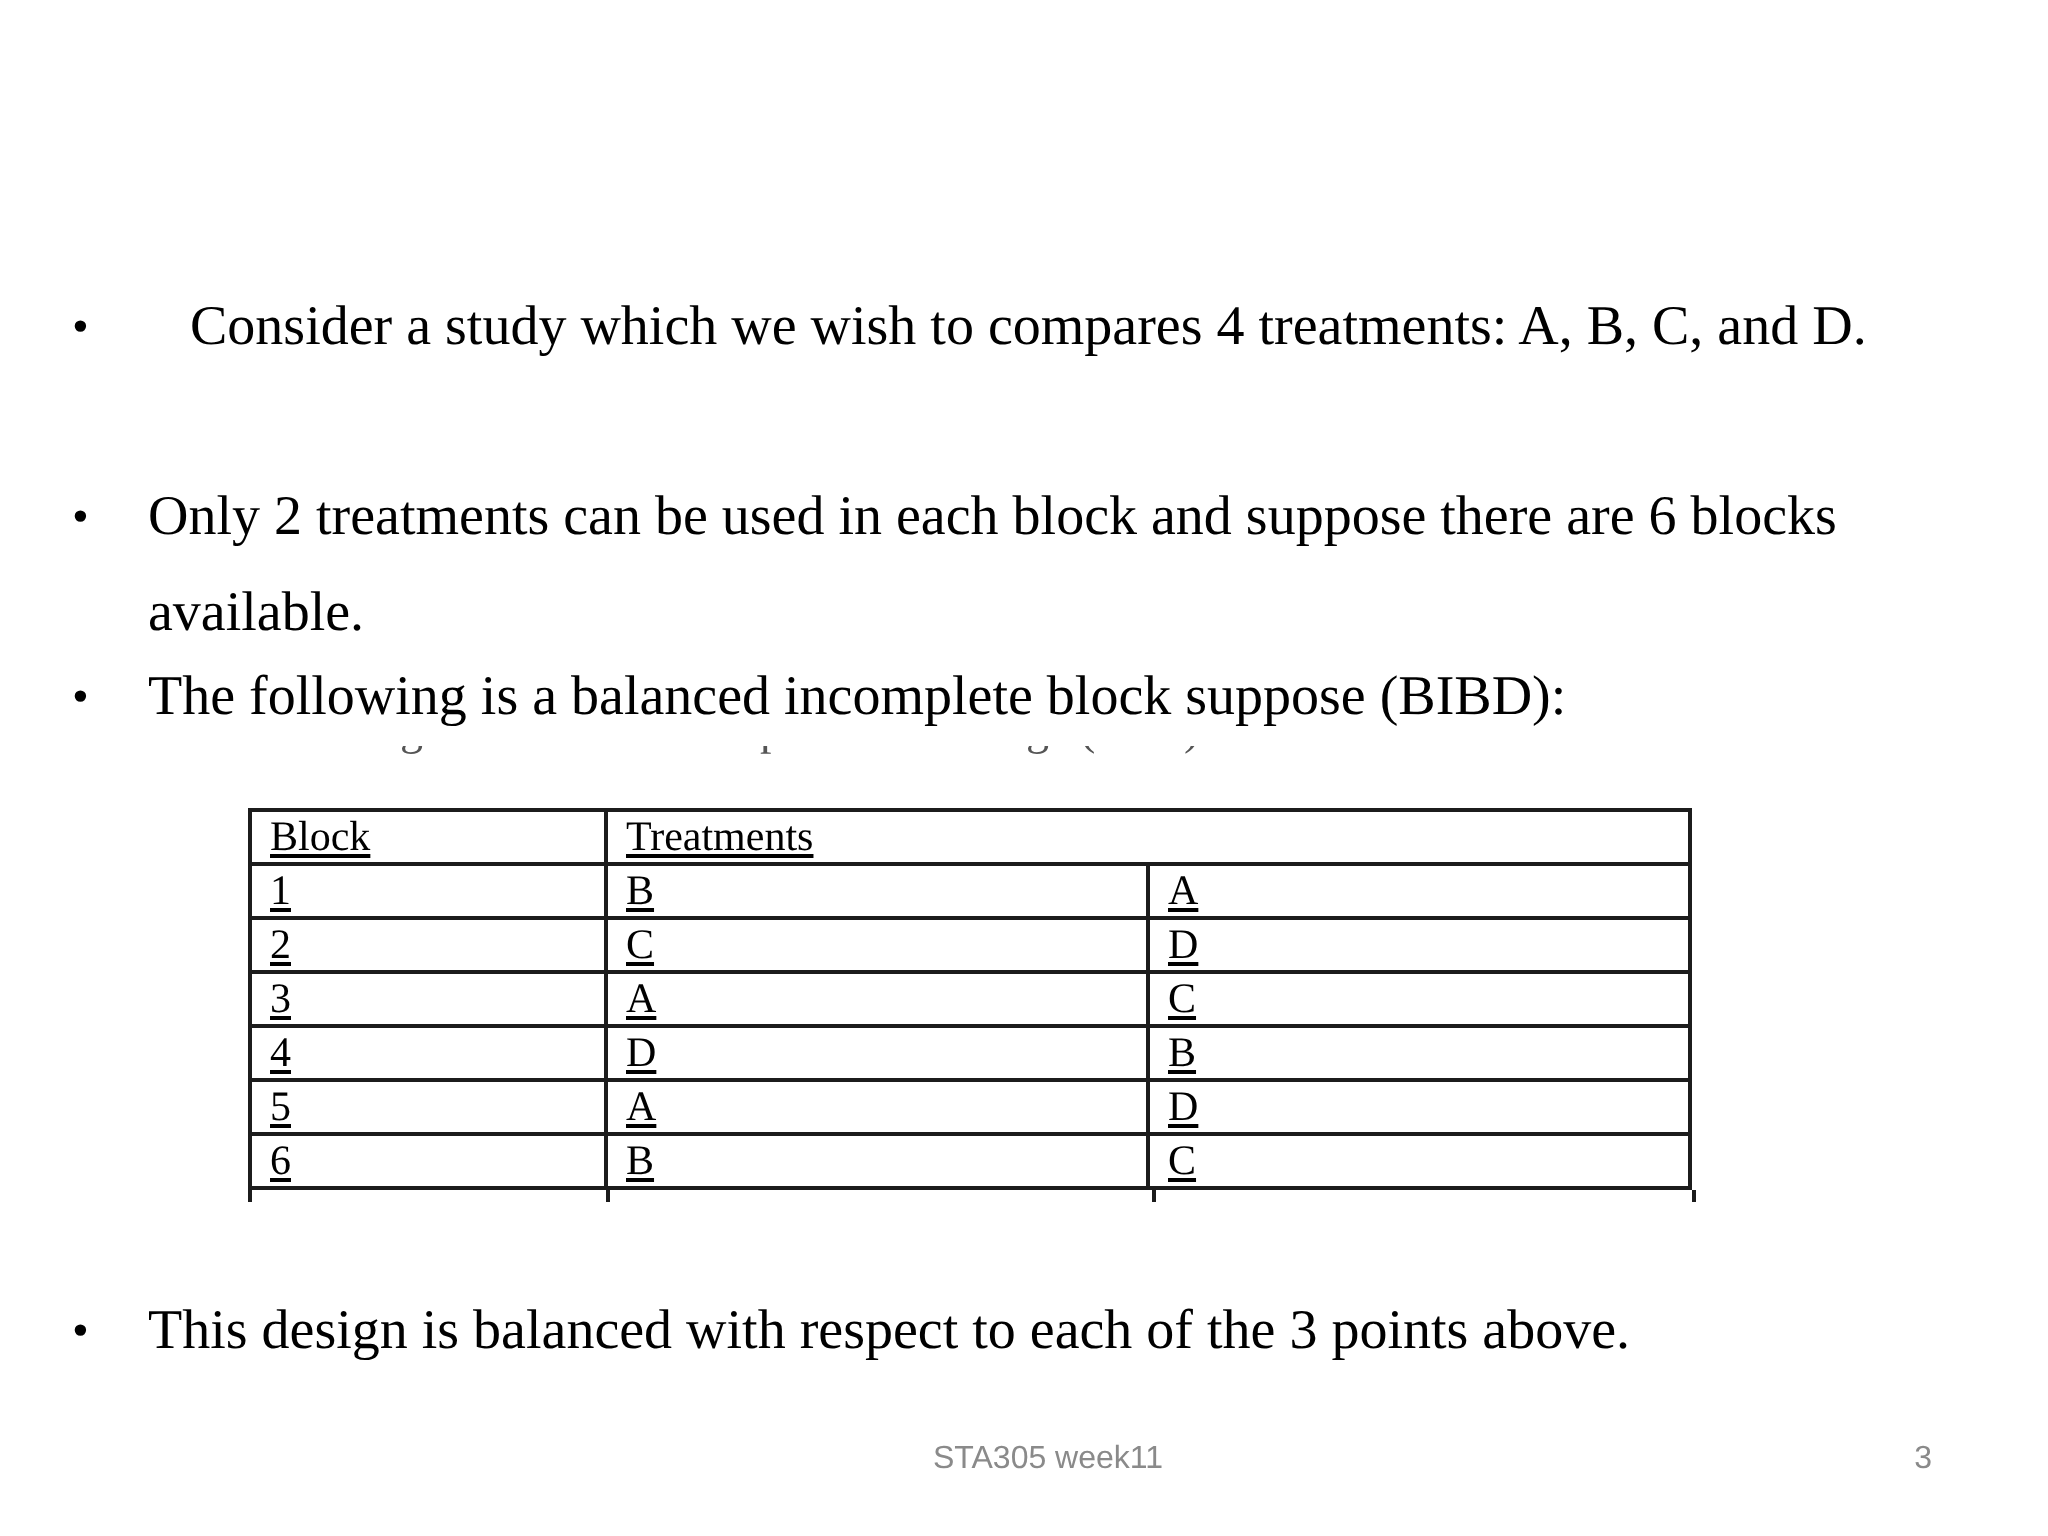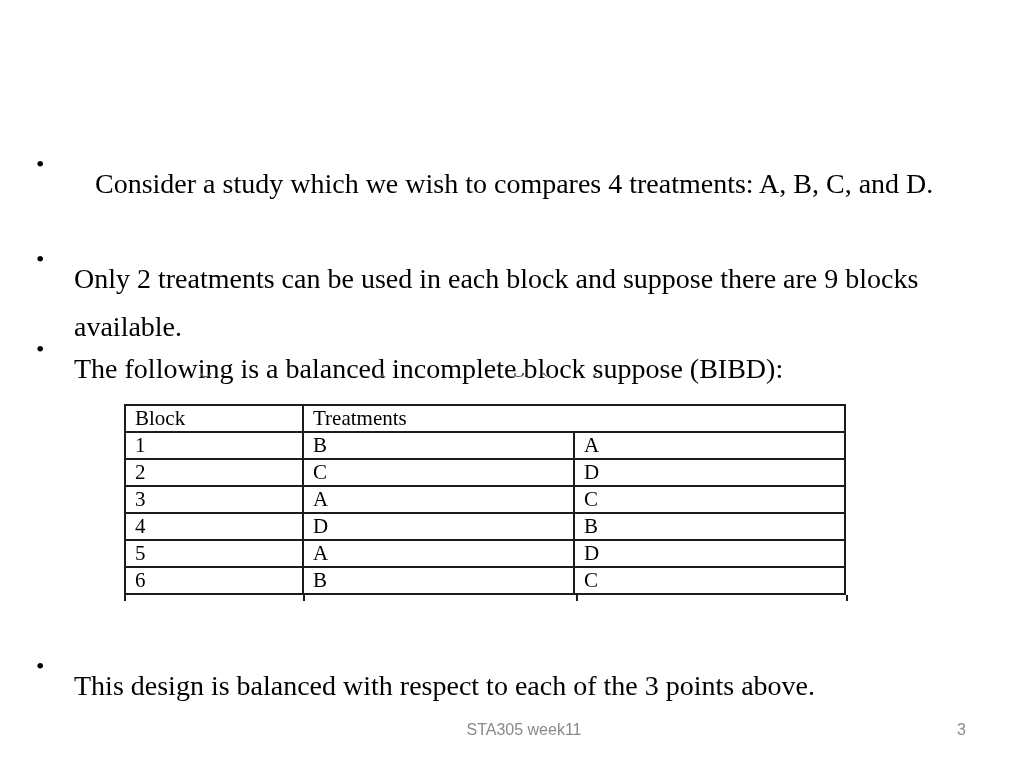--- a/index.html
+++ b/index.html
@@ -33,21 +33,20 @@
     line-height: 48px;
   }
   .bullet .dot {
     flex: 0 0 38px;
     width: 38px;
     font-size: 24px;
   }
   .bullet .bt {
     flex: 1;
     white-space: pre-wrap;
-    margin-top: 20px;
   }
   .b1 { top: 140px; }
   .b1 .bt { text-indent: 14px; }
   .b2 { top: 235px; }
   .b3 { top: 325px; }
   .b4 { top: 642px; }
 
   
   .crop-strip {
     position: absolute;
@@ -67,20 +66,21 @@
   table.bibd {
     border-collapse: collapse;
     table-layout: fixed;
   }
   table.bibd td {
     border: 2px solid #1c1c1c;
     height: 24px;
     font-size: 21px;
     padding: 0 9px;
     overflow: hidden;
+    text-decoration: underline;
   }
   td.blockcol { text-align: left; }
   td.treat { text-align: left; }
   td.dbl { border-left: 7px double #1c1c1c; }
   
   .stub {
     position: absolute;
     width: 2px; height: 6px;
     background: #1c1c1c;
     top: 100%;
@@ -110,21 +110,21 @@
 <div class="slide">
 
 
   <div class="bullet b1">
     <span class="dot">•</span>
     <span class="bt"> Consider a study which we wish to compares 4 treatments: A, B, C, and D.</span>
   </div>
 
   <div class="bullet b2">
     <span class="dot">•</span>
-    <span class="bt">Only 2 treatments can be used in each block and suppose there are 9 blocks available.</span>
+    <span class="bt">Only 2 treatments can be used in each block and suppose there are 6 blocks available.</span>
   </div>
 
   <div class="bullet b3">
     <span class="dot">•</span>
     <span class="bt">The following is a balanced incomplete block suppose (BIBD):</span>
   </div>
 
   <div class="crop-strip">
     <span style="left:200px">g</span>
     <span style="left:380px">p</span>

